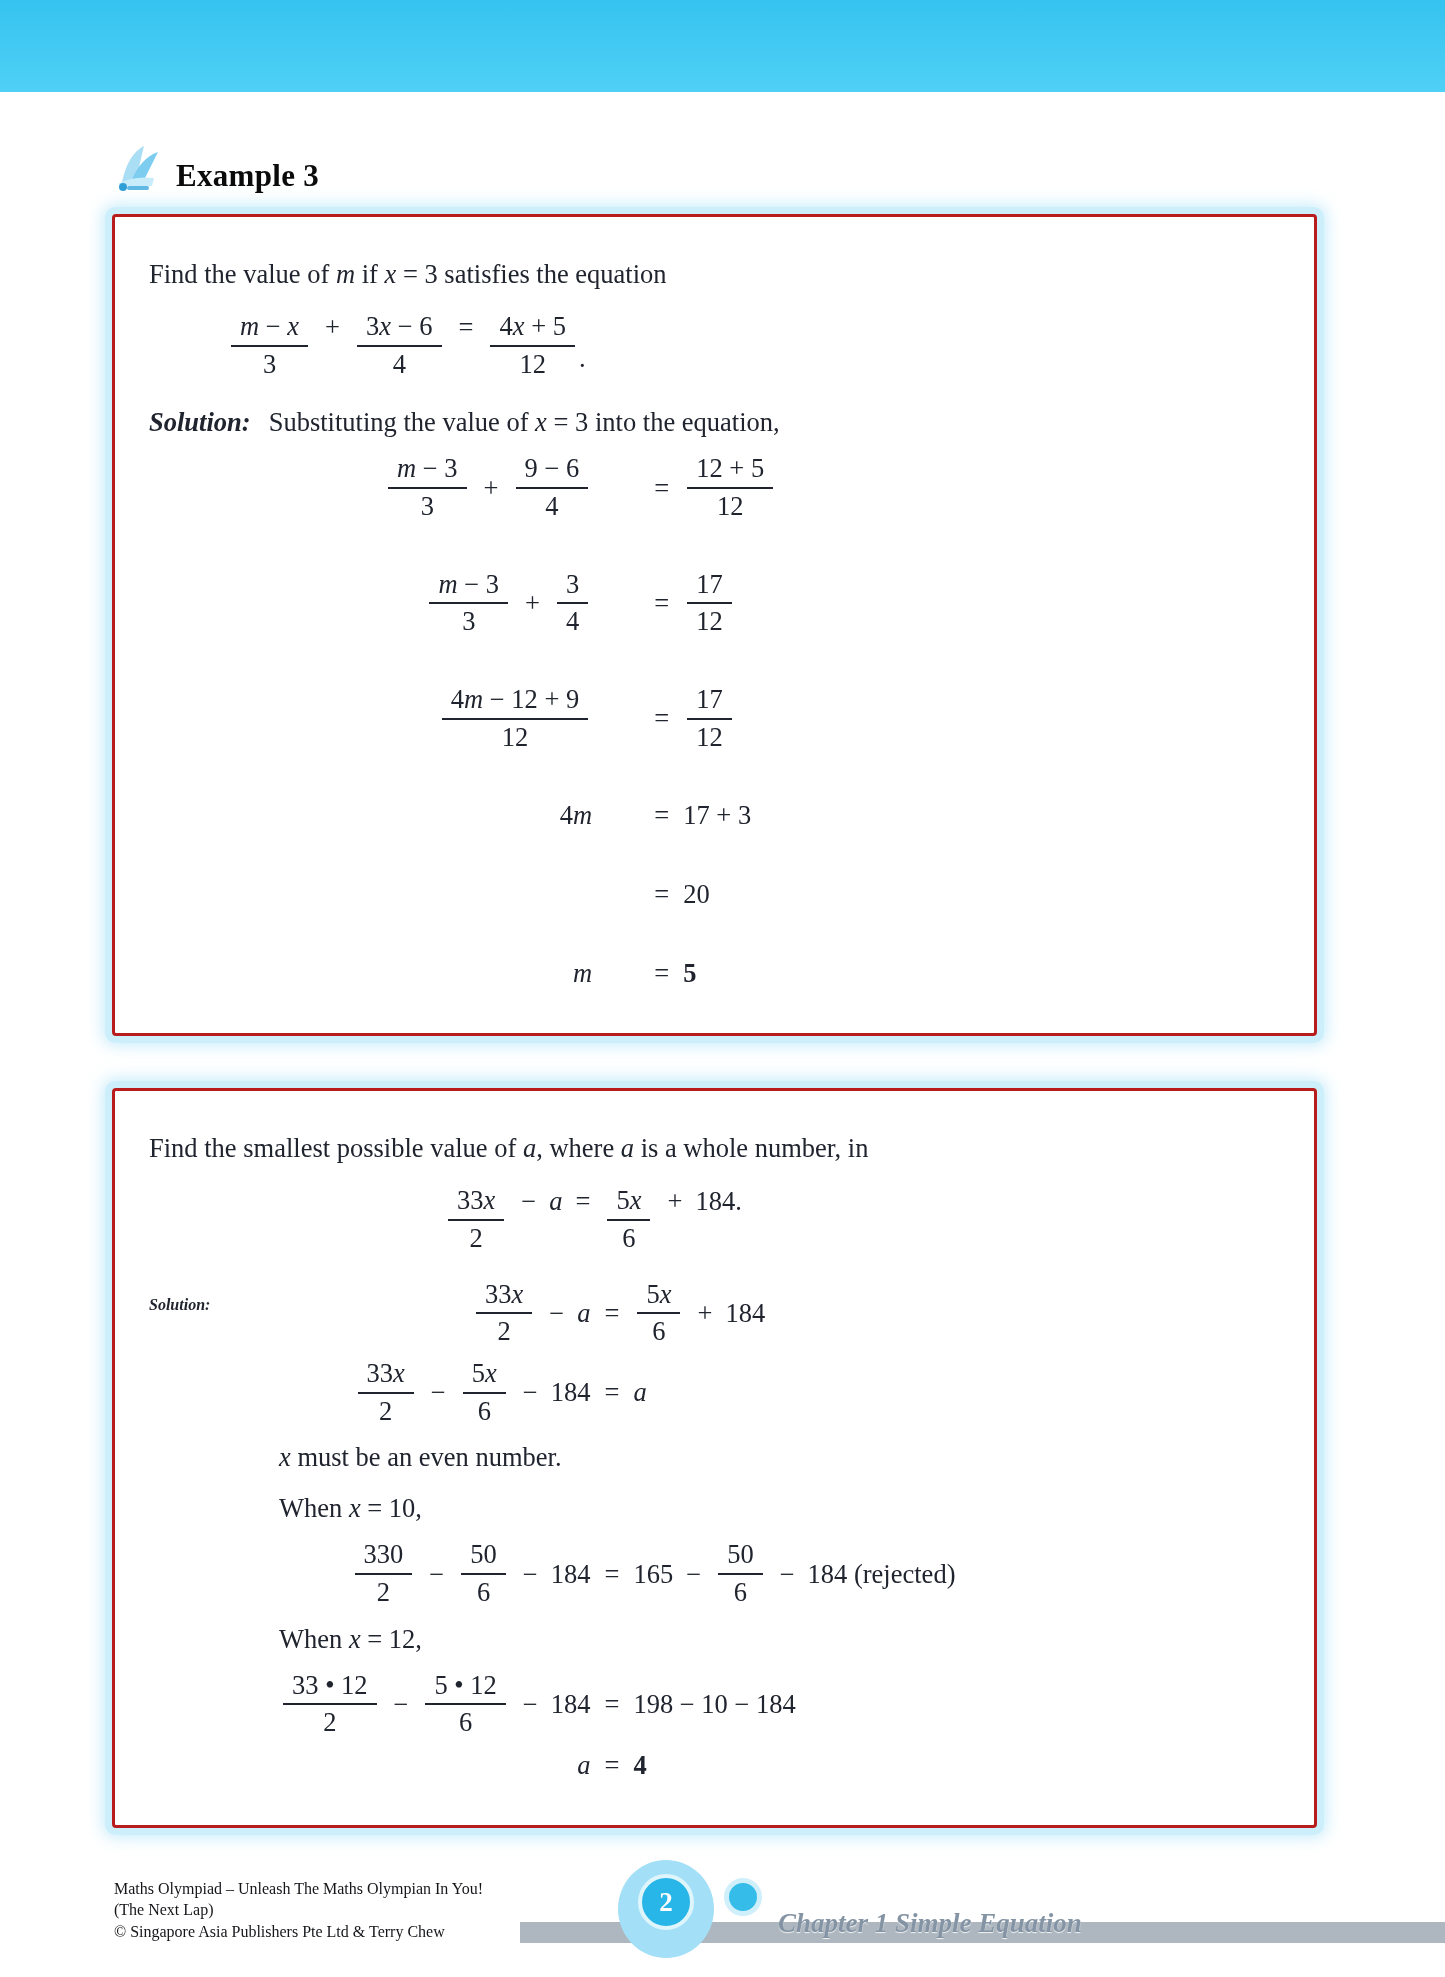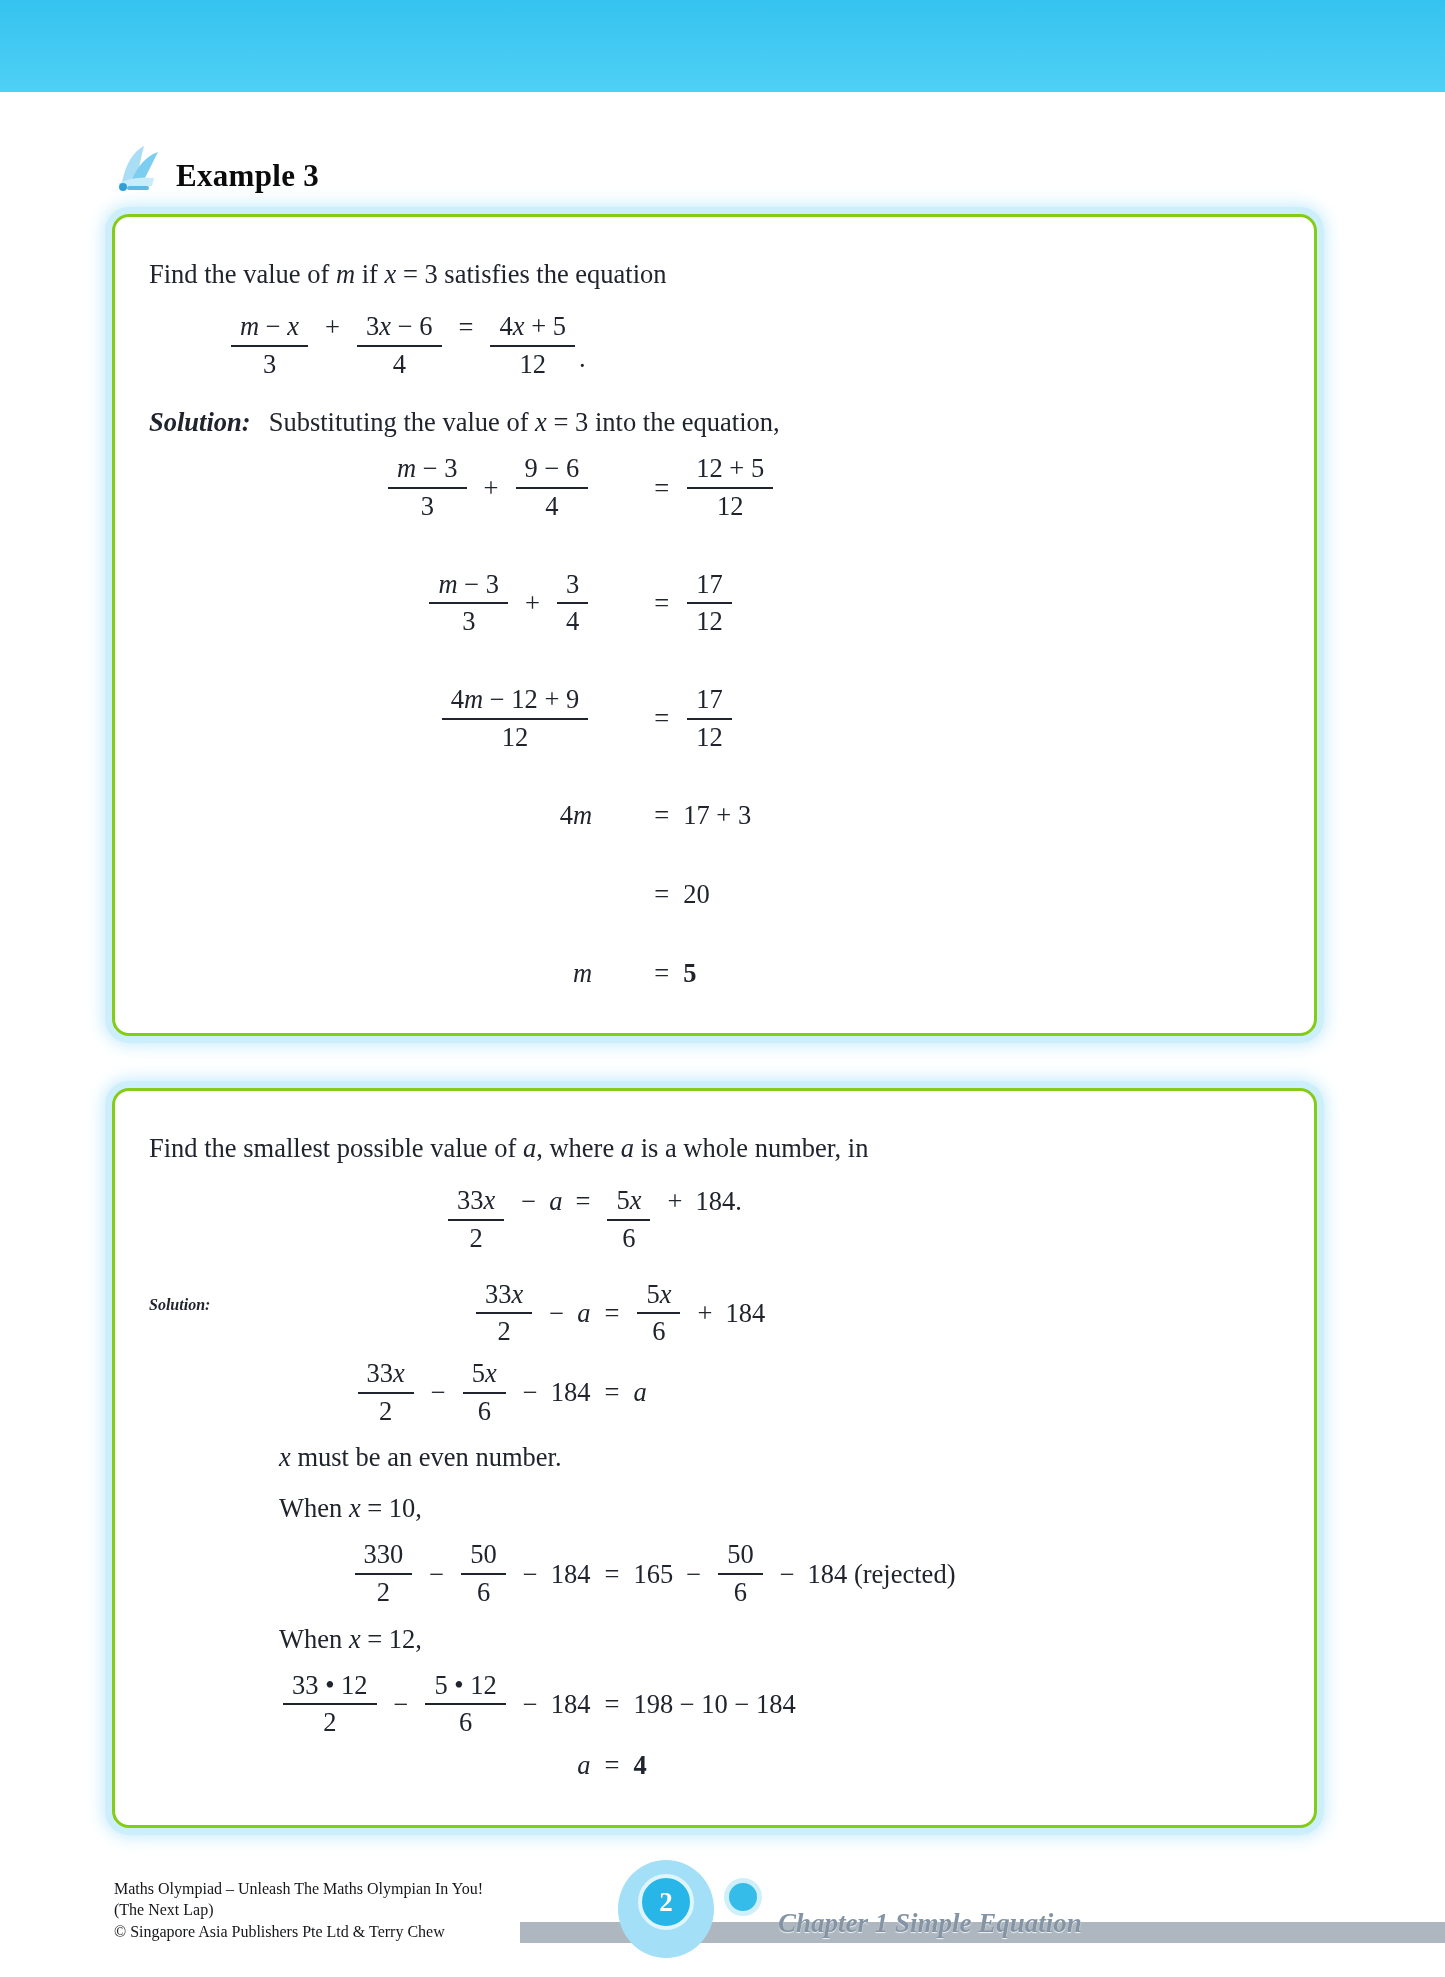--- a/index.html
+++ b/index.html
@@ -13,22 +13,22 @@
 
   .top-band { width:100%; height:92px; background:linear-gradient(#35c3ef,#4fd0f6); }
 
   .example { margin:52px 0 0 112px; width:1205px; }
   .ex-heading { display:flex; align-items:flex-end; gap:4px; margin-left:2px; margin-bottom:20px;text-align:right; }
   .ex-heading h2 { font-size:31px; font-weight:bold; color:#0b0b0b; letter-spacing:.3px; }
   .ex-icon { display:inline-block; line-height:0; }
 
   .box {
     background:#fff;
-    border:3px solid #84cc16;
-    border-radius:17px;
+    border:3px solid #b91c1c;
+    border-radius:4px;
     box-shadow:0 0 0 7px #cdeffb, 0 0 16px 9px rgba(110,205,244,.40);
     padding:42px 36px 44px 34px;
   }
 
   .intro { font-size:26.5px; }
 
   .eqline { display:flex; align-items:flex-start; font-size:26.5px; margin-top:22px; }
   .sol-para { margin-top:28px; font-size:26.5px; }
   .sol-label { font-weight:bold; font-style:italic; margin-right:18px; }
 

